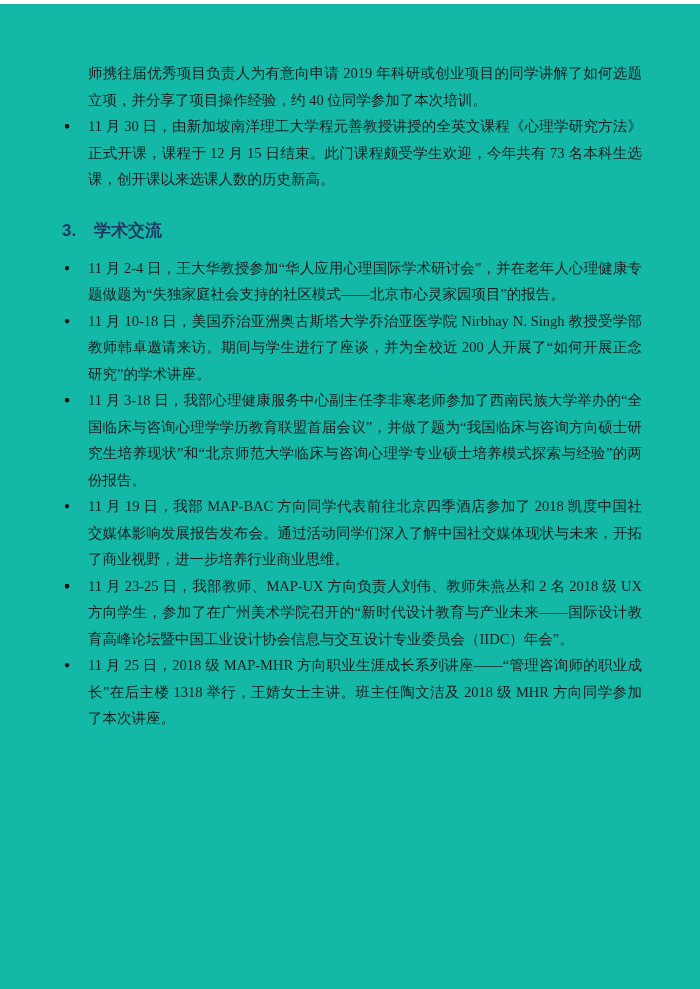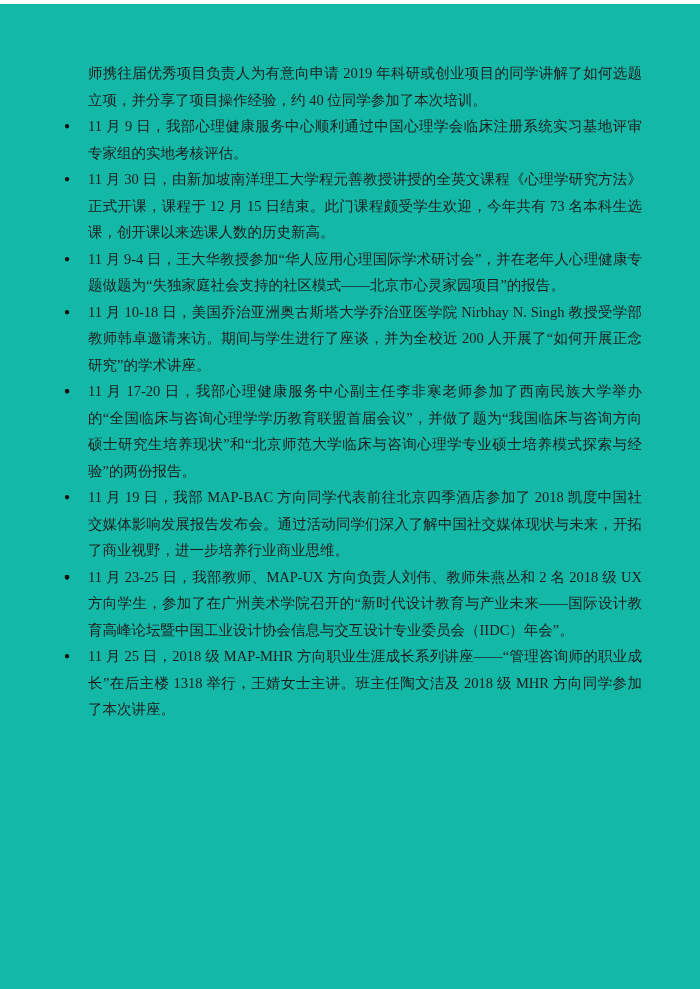--- a/index.html
+++ b/index.html
@@ -55,44 +55,47 @@
 <body>
 
 <div class="page">
   <div class="content">
 
     <p class="cont-para">师携往届优秀项目负责人为有意向申请 2019 年科研或创业项目的同学讲解了如何选题立项，并分享了项目操作经验，约 40 位同学参加了本次培训。</p>
 
     <ul class="blist">
       <li class="bullet-item">
         <span class="bullet-marker">●</span>
-        <span>11 月 9 日，我部心理健康服务中心顺利通过中国心理学会临床注册系统实习基地评审专家组的实地考核评估。</span>
       </li>
       <li class="bullet-item">
         <span class="bullet-marker">●</span>
         <span>11 月 30 日，由新加坡南洋理工大学程元善教授讲授的全英文课程《心理学研究方法》正式开课，课程于 12 月 15 日结束。此门课程颇受学生欢迎，今年共有 73 名本科生选课，创开课以来选课人数的历史新高。</span>
       </li>
     </ul>
 
+    <h2 class="section-heading">
+      <span class="hnum">3.</span>
+      <span class="htitle">学术交流</span>
+    </h2>
 
     <ul class="blist">
       <li class="bullet-item">
         <span class="bullet-marker">●</span>
-        <span>11 月 9-4 日，王大华教授参加“华人应用心理国际学术研讨会”，并在老年人心理健康专题做题为“失独家庭社会支持的社区模式——北京市心灵家园项目”的报告。</span>
+        <span>11 月 2-4 日，王大华教授参加“华人应用心理国际学术研讨会”，并在老年人心理健康专题做题为“失独家庭社会支持的社区模式——北京市心灵家园项目”的报告。</span>
       </li>
       <li class="bullet-item">
         <span class="bullet-marker">●</span>
         <span>11 月 10-18 日，美国乔治亚洲奥古斯塔大学乔治亚医学院 Nirbhay N. Singh 教授受学部教师韩卓邀请来访。期间与学生进行了座谈，并为全校近 200 人开展了“如何开展正念研究”的学术讲座。</span>
       </li>
       <li class="bullet-item">
         <span class="bullet-marker">●</span>
       </li>
       <li class="bullet-item">
         <span class="bullet-marker">●</span>
-        <span>11 月 17-20 日，我部心理健康服务中心副主任李非寒老师参加了西南民族大学举办的“全国临床与咨询心理学学历教育联盟首届会议”，并做了题为“我国临床与咨询方向硕士研究生培养现状”和“北京师范大学临床与咨询心理学专业硕士培养模式探索与经验”的两份报告。</span>
+        <span>11 月 3-18 日，我部心理健康服务中心副主任李非寒老师参加了西南民族大学举办的“全国临床与咨询心理学学历教育联盟首届会议”，并做了题为“我国临床与咨询方向硕士研究生培养现状”和“北京师范大学临床与咨询心理学专业硕士培养模式探索与经验”的两份报告。</span>
       </li>
       <li class="bullet-item">
         <span class="bullet-marker">●</span>
         <span>11 月 19 日，我部 MAP-BAC 方向同学代表前往北京四季酒店参加了 2018 凯度中国社交媒体影响发展报告发布会。通过活动同学们深入了解中国社交媒体现状与未来，开拓了商业视野，进一步培养行业商业思维。</span>
       </li>
       <li class="bullet-item">
         <span class="bullet-marker">●</span>
       </li>
       <li class="bullet-item">
         <span class="bullet-marker">●</span>

